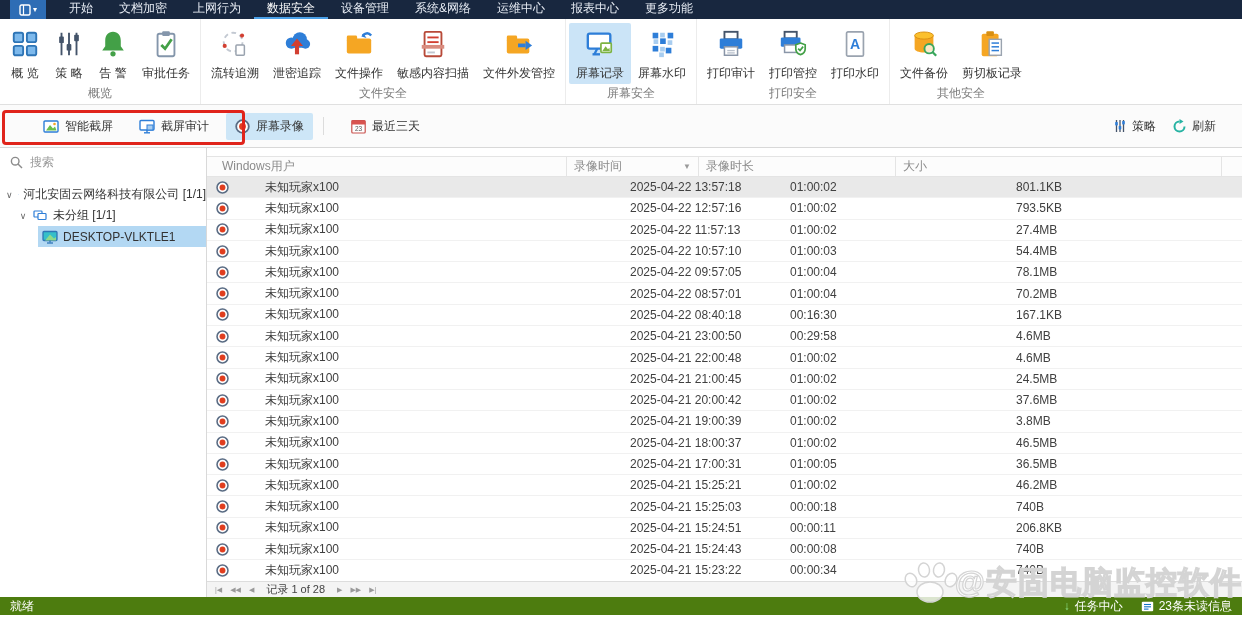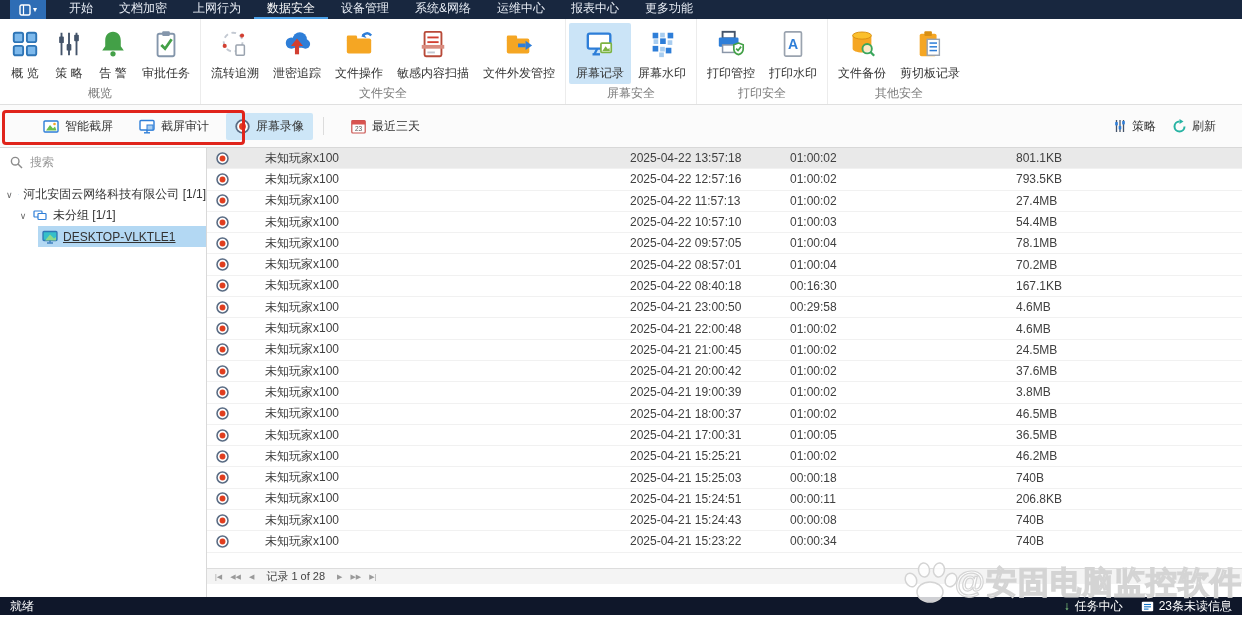--- a/index.html
+++ b/index.html
@@ -38,21 +38,21 @@
   .content { display:flex; height:449px; }
   .sidebar { width:207px; border-right:1px solid #d9d9d9; background:#fff; flex:none; }
   .search-row { height:28px; display:flex; align-items:center; gap:7px; padding:0 10px;font-family:Liberation Serif, serif; }
   .search-row input { border:none; outline:none; flex:1; font-size:12px; color:#444; font-family:inherit; background:transparent; }
   .search-row input::placeholder { color:#9a9a9a; }
   .tree { padding-top:8px; }
   .tnode { height:21px; display:flex; align-items:center; gap:5px; color:#333; cursor:pointer; white-space:nowrap; }
   .chev { color:#666; font-size:9px; width:10px; text-align:center; }
   .tn-0 { padding-left:6px; }
   .tn-1 { padding-left:18px; }
-  .tn-sel { margin-left:38px; background:#b3d8f3; padding-left:4px;text-decoration:underline; }
+  .tn-sel { margin-left:38px; background:#b3d8f3; padding-left:4px; }
 
   .main { flex:1; display:flex; flex-direction:column; position:relative; min-width:0; }
   .table-header { margin-top:8px; height:21px; display:flex; background:#fcfcfc; border-top:1px solid #e4e4e4; border-bottom:1px solid #e4e4e4; color:#8b8b8b; flex:none; }
   .hc { display:flex; align-items:center; border-right:1px solid #e4e4e4; padding-left:7px; }
   .hc-user { width:360px; padding-left:15px; }
   .hc-time { width:132px; justify-content:space-between; padding-right:7px; }
   .hc-dur  { width:197px; }
   .hc-size { width:326px; }
   .hc-last { flex:1; border-right:none; }
   .sort-caret { font-size:8px; color:#9a9a9a; }
@@ -65,21 +65,21 @@
   .c-time { width:132px; flex:none; padding-left:7px; }
   .c-dur  { width:197px; flex:none; padding-left:7px; }
   .c-size { width:326px; flex:none; padding-left:8px; }
   .c-more { flex:1; text-align:right; padding-right:5px; color:#1f7ed6; font-weight:bold; font-size:11px; letter-spacing:1px; }
 
   .pager { height:16px; background:#f4f4f4; border-top:1px solid #dddddd; display:flex; align-items:center; padding-left:4px; flex:none; }
   .pbtn { font-size:7px; color:#9a9a9a; padding:0 4px; cursor:pointer; }
   .pager-label { font-size:11px; color:#444; margin:0 8px; }
 
   
-  .statusbar { height:18px; background:#0f172a; color:#fff; display:flex; align-items:center; padding:0 10px; font-size:12px; }
+  .statusbar { height:18px; background:#4d7c0f; color:#fff; display:flex; align-items:center; padding:0 10px; font-size:12px; }
   .sb-right { margin-left:auto; display:flex; align-items:center; gap:18px; }
   .sb-item { display:flex; align-items:center; gap:5px; cursor:pointer; }
   .task-arrow { color:#8fe08a; font-weight:bold; font-size:12px; }
 
   
   .watermark { position:absolute; top:558px; right:0; display:flex; align-items:center; z-index:5; pointer-events:none; }
   .wm-text { font-size:31px; font-weight:bold; letter-spacing:1px; color:rgba(255,255,255,0.88); -webkit-text-stroke:1.2px #d4d4d4; white-space:nowrap; }
 </style>
 </head>
 <body>
@@ -277,20 +277,32 @@
       </div>
     </div>
     <div class="gcap">屏幕安全</div>
   </div>
 
   <div class="rgroup">
     <div class="tiles">
       <div class="rtile">
         <span class="ricon">
             <svg width="30" height="30" viewBox="0 0 32 32">
+              <rect x="9" y="3" width="14" height="8" fill="#fff" stroke="#44546a" stroke-width="2"></rect>
+              <rect x="4" y="10" width="24" height="11" rx="1.5" fill="#2e7ed8"></rect>
+              <rect x="9" y="19" width="14" height="9" fill="#fff" stroke="#8a96a8" stroke-width="1.6"></rect>
+              <line x1="12" y1="23" x2="20" y2="23" stroke="#b9c1cc" stroke-width="1.4"></line>
+              <line x1="12" y1="25.5" x2="20" y2="25.5" stroke="#b9c1cc" stroke-width="1.4"></line>
+            </svg>
+          </span>
+        <span class="rlabel">打印审计</span>
+      </div>
+      <div class="rtile">
+        <span class="ricon">
+            <svg width="30" height="30" viewBox="0 0 32 32">
               <rect x="7" y="3" width="13" height="7" fill="#fff" stroke="#44546a" stroke-width="2"></rect>
               <rect x="3" y="9" width="21" height="10" rx="1.5" fill="#2e7ed8"></rect>
               <rect x="7" y="17" width="13" height="8" fill="#fff" stroke="#8a96a8" stroke-width="1.6"></rect>
               <path d="M24 15 l5 1.8 v4.5 c0 3.2-2.5 5.2-5 6-2.5-.8-5-2.8-5-6 v-4.5 z" fill="#fff" stroke="#43a047" stroke-width="1.8"></path>
               <polyline points="21.5,21 23.5,23 26.8,18.8" fill="none" stroke="#43a047" stroke-width="1.8"></polyline>
             </svg>
           </span>
         <span class="rlabel">打印管控</span>
       </div>
       <div class="rtile">
@@ -430,20 +442,36 @@
             <polygon points="3,10.5 8,4.5 12,8.5 14,7 14,10.5" fill="#8fd98a"></polygon>
             <line x1="8" y1="10.5" x2="8" y2="12.5" stroke="#2e75b6" stroke-width="1.3"></line>
             <line x1="5" y1="13" x2="11" y2="13" stroke="#2e75b6" stroke-width="1.3"></line>
           </svg>
         <span>DESKTOP-VLKTLE1</span>
       </div>
     </div>
   </div>
 
   <div class="main">
+    <div class="table-header">
+      <div class="hc hc-user">
+          <span>Windows用户</span>
+        </div>
+      <div class="hc hc-time">
+          <span>录像时间</span>
+          <span class="sort-caret">▼</span>
+        </div>
+      <div class="hc hc-dur">
+          <span>录像时长</span>
+        </div>
+      <div class="hc hc-size">
+          <span>大小</span>
+        </div>
+      <div class="hc hc-last"></div>
+    </div>
 
     <div class="rows" id="rows">
       <div class="row selected">
         <span class="c-icon">
             <svg width="13" height="13" viewBox="0 0 15 15">
               <circle cx="7.5" cy="7.5" r="6.3" fill="#fff" stroke="#5a6c84" stroke-width="1.8"></circle>
               <circle cx="7.5" cy="7.5" r="3.4" fill="#e03e1f"></circle>
             </svg>
           </span>
         <span class="c-user">未知玩家x100</span>

